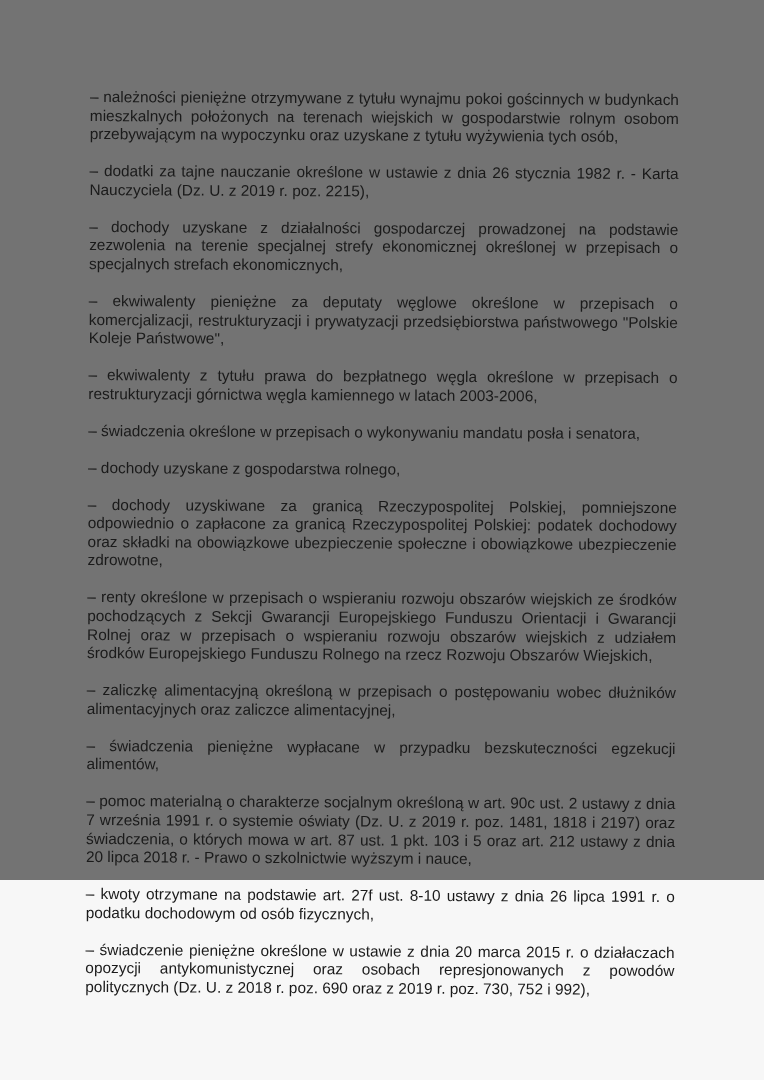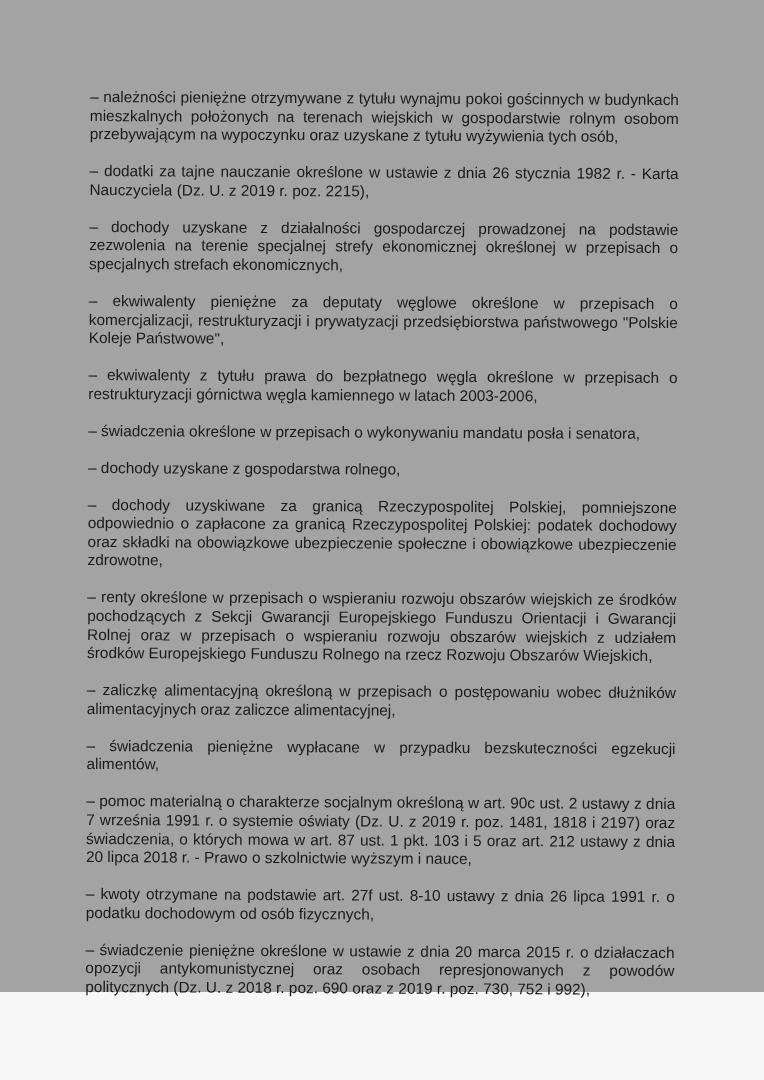--- a/index.html
+++ b/index.html
@@ -10,22 +10,22 @@
   body {
     width: 764px;
     height: 1080px;
     overflow: hidden;
     position: relative;
   }
   .page {
     position: absolute;
     left: 0; top: 0;
     width: 764px;
-    height: 992px;
-    background: #a3a3a3;
+    height: 880px;
+    background: #737373;
   }
   .content {
     position: absolute;
     left: 90px;
     top: 88px;
     width: 589px;
     transform: rotate(0.3deg);
     transform-origin: 0 0;
     font-family: "Liberation Sans", sans-serif;
     font-size: 15.4px;

